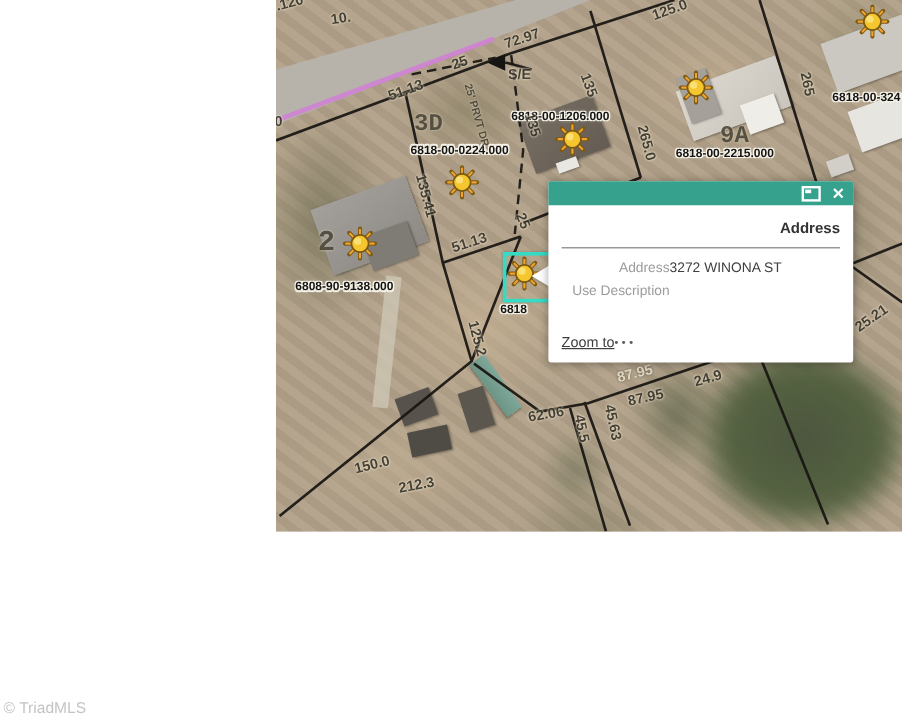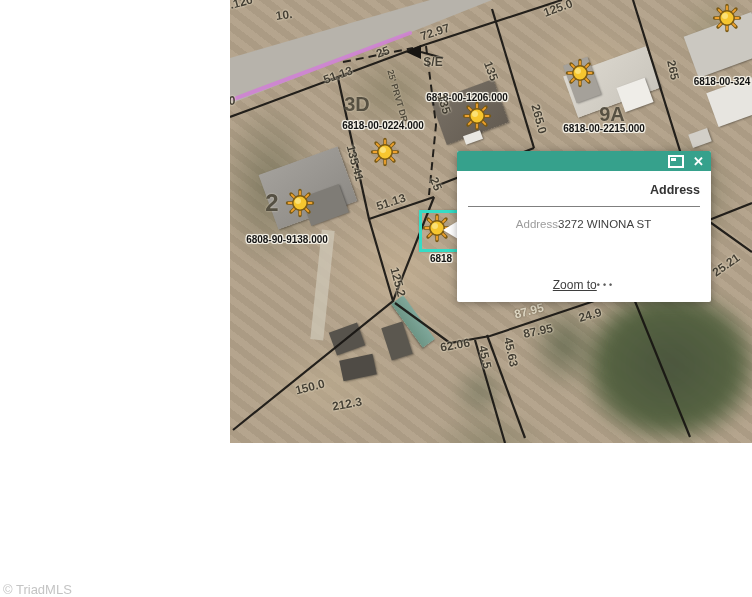--- a/index.html
+++ b/index.html
@@ -16,21 +16,21 @@
   .mlabel{position:absolute;white-space:nowrap;line-height:1;}
   .dim{font-size:12px;font-weight:700;color:#3a362c;opacity:.9;
        text-shadow:0 0 2px rgba(238,229,206,.95),0 0 2px rgba(238,229,206,.9);}
   .dimsmall{font-size:9px;font-weight:700;color:#433e32;opacity:.85;
        text-shadow:0 0 2px rgba(238,229,206,.9);}
   .dimlight{font-size:12px;font-weight:700;color:#e3dcc8;opacity:.95;
        text-shadow:0 0 2px rgba(70,62,44,.85);}
   .parcel{font-size:10px;font-weight:700;color:#141414;
        text-shadow:-1px -1px 0 #f6f3e9,1px -1px 0 #f6f3e9,-1px 1px 0 #f6f3e9,1px 1px 0 #f6f3e9,0 0 3px #f6f3e9;}
   .zone{font-weight:700;color:rgba(58,54,42,.82);
-       text-shadow:0 0 2px rgba(240,232,210,.7);}
+       text-shadow:0 0 2px rgba(240,232,210,.7);font-family:Liberation Mono, monospace;}
   .sun{position:absolute;width:30px;height:30px;margin:-15px 0 0 -15px;z-index:5;}
   #sel-box{position:absolute;left:189px;top:210px;width:37px;height:36px;z-index:6;
        border:3px solid #35dcc5;box-shadow:0 0 2px rgba(0,0,0,.25);}
   
   #popup{position:absolute;left:457px;top:151px;width:254px;height:151px;z-index:20;
        background:#fff;border-radius:2px;box-shadow:0 1px 8px rgba(0,0,0,.35);}
   #popup-pointer{position:absolute;left:443px;top:221px;z-index:19;width:0;height:0;
        border-top:9px solid transparent;border-bottom:9px solid transparent;
        border-right:15px solid #fff;filter:drop-shadow(-1px 1px 1px rgba(0,0,0,.15));}
   #popup-header{height:20px;background:#36a18c;border-radius:2px 2px 0 0;
@@ -38,21 +38,21 @@
   #dock-icon{width:12px;height:9px;border:2px solid #fff;position:relative;margin-right:9px;cursor:pointer;}
   #dock-icon span{position:absolute;left:1px;top:1px;width:5px;height:3px;background:#fff;}
   #close-icon{color:#fff;font-size:13px;font-weight:700;line-height:1;cursor:pointer;}
   #popup-body{padding:12px 11px 0 11px;text-align:right;}
   #popup-title{font-size:12.5px;font-weight:700;color:#333;margin:0 0 9px 0;}
   #popup-rule{border:none;border-top:1px solid #7f7f7f;margin:0 0 11px 0;}
   .prow{display:flex;margin-bottom:7px;font-size:11.5px;}
   .plabel{width:90px;color:#9c9c9c;flex:none;}
   .pvalue{color:#3f3f3f;}
   #popup-footer{position:absolute;left:11px;right:11px;bottom:10px;
-       display:flex;justify-content:center;align-items:center;}
+       display:flex;justify-content:flex-start;align-items:center;}
   #zoom-to{font-size:12px;color:#3e3e3e;text-decoration:underline;cursor:pointer;}
   #menu-dots{font-size:9px;font-weight:700;letter-spacing:3px;color:#5c5c5c;cursor:pointer;}
   
   #watermark{position:absolute;left:3px;top:582px;font-size:13px;color:#c4c4c4;}
 </style>
 </head>
 <body>
 
 <div id="stage">
 
@@ -114,21 +114,21 @@
 
     <div id="label-layer">
         <div class="mlabel zone" style="font-size: 24px; left: 42px; top: 203px; transform: translate(-50%, -50%) rotate(0deg);">2</div>
         <div class="mlabel zone" style="font-size: 20px; left: 127px; top: 104px; transform: translate(-50%, -50%) rotate(0deg);">3D</div>
         <div class="mlabel zone" style="font-size: 20px; left: 382px; top: 114px; transform: translate(-50%, -50%) rotate(0deg);">9A</div>
         <div class="mlabel parcel" style="left: 237px; top: 98px; transform: translate(-50%, -50%) rotate(0deg);">6818-00-1206.000</div>
         <div class="mlabel parcel" style="left: 153px; top: 126px; transform: translate(-50%, -50%) rotate(0deg);">6818-00-0224.000</div>
         <div class="mlabel parcel" style="left: 374px; top: 129px; transform: translate(-50%, -50%) rotate(0deg);">6818-00-2215.000</div>
         <div class="mlabel parcel" style="left: 57px; top: 240px; transform: translate(-50%, -50%) rotate(0deg);">6808-90-9138.000</div>
         <div class="mlabel parcel" style="left: 492px; top: 82px; transform: translate(-50%, -50%) rotate(0deg);">6818-00-324</div>
-        <div class="mlabel parcel" style="left: 211px; top: 259px; transform: translate(-50%, -50%) rotate(0deg); text-align: right;">6818</div>
+        <div class="mlabel parcel" style="left: 198px; top: 259px; transform: translate(-50%, -50%) rotate(0deg); text-align: right;">6818</div>
         <div class="mlabel dim" style="left: 8px; top: 3px; transform: translate(-50%, -50%) rotate(-15deg);">0.120</div>
         <div class="mlabel dim" style="left: 54px; top: 15px; transform: translate(-50%, -50%) rotate(-8deg);">10.</div>
         <div class="mlabel dim" style="left: 205px; top: 32px; transform: translate(-50%, -50%) rotate(-18deg);">72.97</div>
         <div class="mlabel dim" style="left: 328px; top: 8px; transform: translate(-50%, -50%) rotate(-20deg);">125.0</div>
         <div class="mlabel dim" style="left: 108px; top: 75px; transform: translate(-50%, -50%) rotate(-20deg);">51.13</div>
         <div class="mlabel dim" style="left: 153px; top: 52px; transform: translate(-50%, -50%) rotate(-20deg);">25</div>
         <div class="mlabel dim" style="left: 203px; top: 62px; transform: translate(-50%, -50%) rotate(0deg);">S/E</div>
         <div class="mlabel dim" style="left: 125px; top: 163px; transform: translate(-50%, -50%) rotate(75deg);">135.41</div>
         <div class="mlabel dimsmall" style="left: 167px; top: 96px; transform: translate(-50%, -50%) rotate(74deg);">25' PRVT DR</div>
         <div class="mlabel dim" style="left: 214px; top: 104px; transform: translate(-50%, -50%) rotate(72deg);">135</div>
@@ -257,20 +257,24 @@
         </div>
       <div id="close-icon">✕</div>
     </div>
     <div id="popup-body">
       <div id="popup-title">Address</div>
       <hr id="popup-rule">
       <div class="prow">
         <div class="plabel">Address</div>
         <div class="pvalue">3272 WINONA ST</div>
       </div>
+      <div class="prow">
+        <div class="plabel">Use Description</div>
+        <div class="pvalue"></div>
+      </div>
     </div>
     <div id="popup-footer">
       <div id="zoom-to">Zoom to</div>
       <div id="menu-dots">•••</div>
     </div>
   </div>
 
   <div id="watermark">© TriadMLS</div>
 </div>
 

